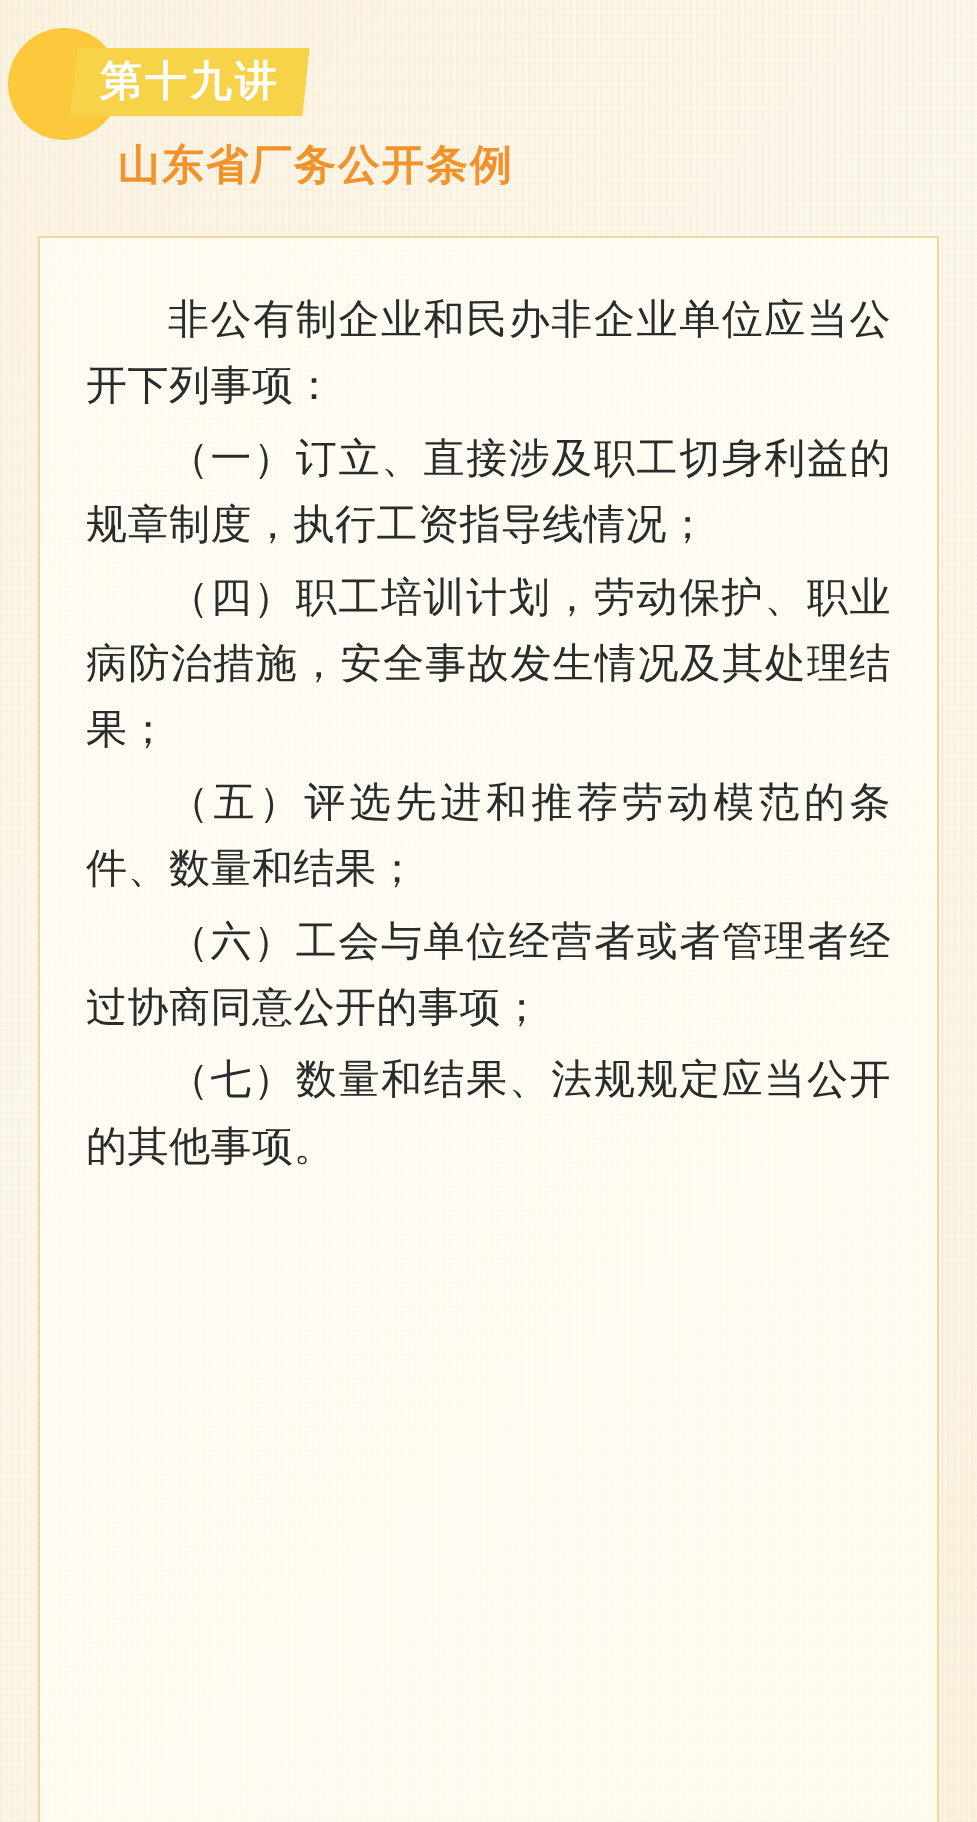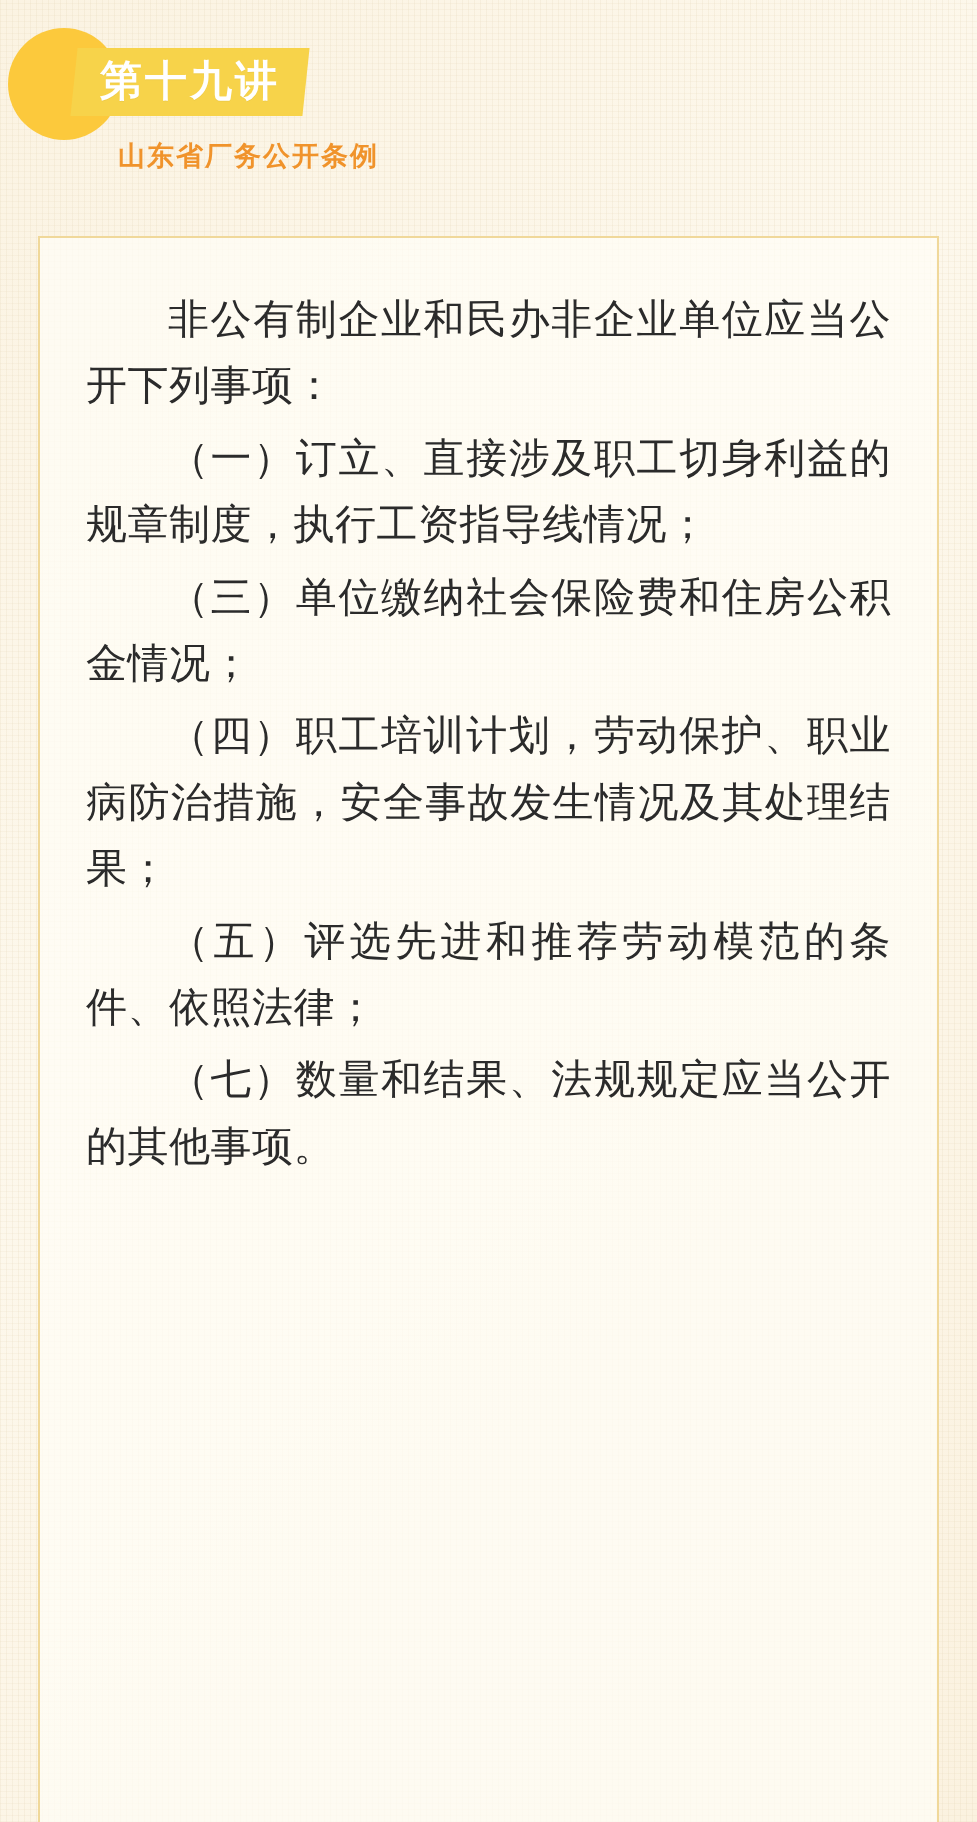--- a/index.html
+++ b/index.html
@@ -71,21 +71,21 @@
     line-height: 1;
     white-space: nowrap;
     text-shadow: 0 1px 0 rgba(0,0,0,0.04);
   }
 
   .doc-title {
     position: absolute;
     left: 118px;
     top: 140px;
     z-index: 2;
-    font-size: 27px;
+    font-size: 42px;
     font-weight: bold;
     color: #f0932b;
     letter-spacing: 2px;
     line-height: 1.2;
     white-space: nowrap;
   }
 
   
   .content-card {
     position: absolute;
@@ -130,19 +130,19 @@
     <div class="lesson-badge">
       <span class="lesson-badge-text">第十九讲</span>
     </div>
 
     <div class="doc-title">山东省厂务公开条例</div>
   </div>
 
   <div class="content-card">
     <p class="para">非公有制企业和民办非企业单位应当公开下列事项：</p>
     <p class="para">（一）订立、直接涉及职工切身利益的规章制度，执行工资指导线情况；</p>
-    <p class="para">（三）单位缴纳社会保险费和住房公积金情况；</p>
     <p class="para">（四）职工培训计划，劳动保护、职业病防治措施，安全事故发生情况及其处理结果；</p>
-    <p class="para">（五）评选先进和推荐劳动模范的条件、依照法律；</p>
+    <p class="para">（五）评选先进和推荐劳动模范的条件、数量和结果；</p>
+    <p class="para">（六）工会与单位经营者或者管理者经过协商同意公开的事项；</p>
     <p class="para">（七）数量和结果、法规规定应当公开的其他事项。</p>
   </div>
 
 </div>
 
 </body></html>

